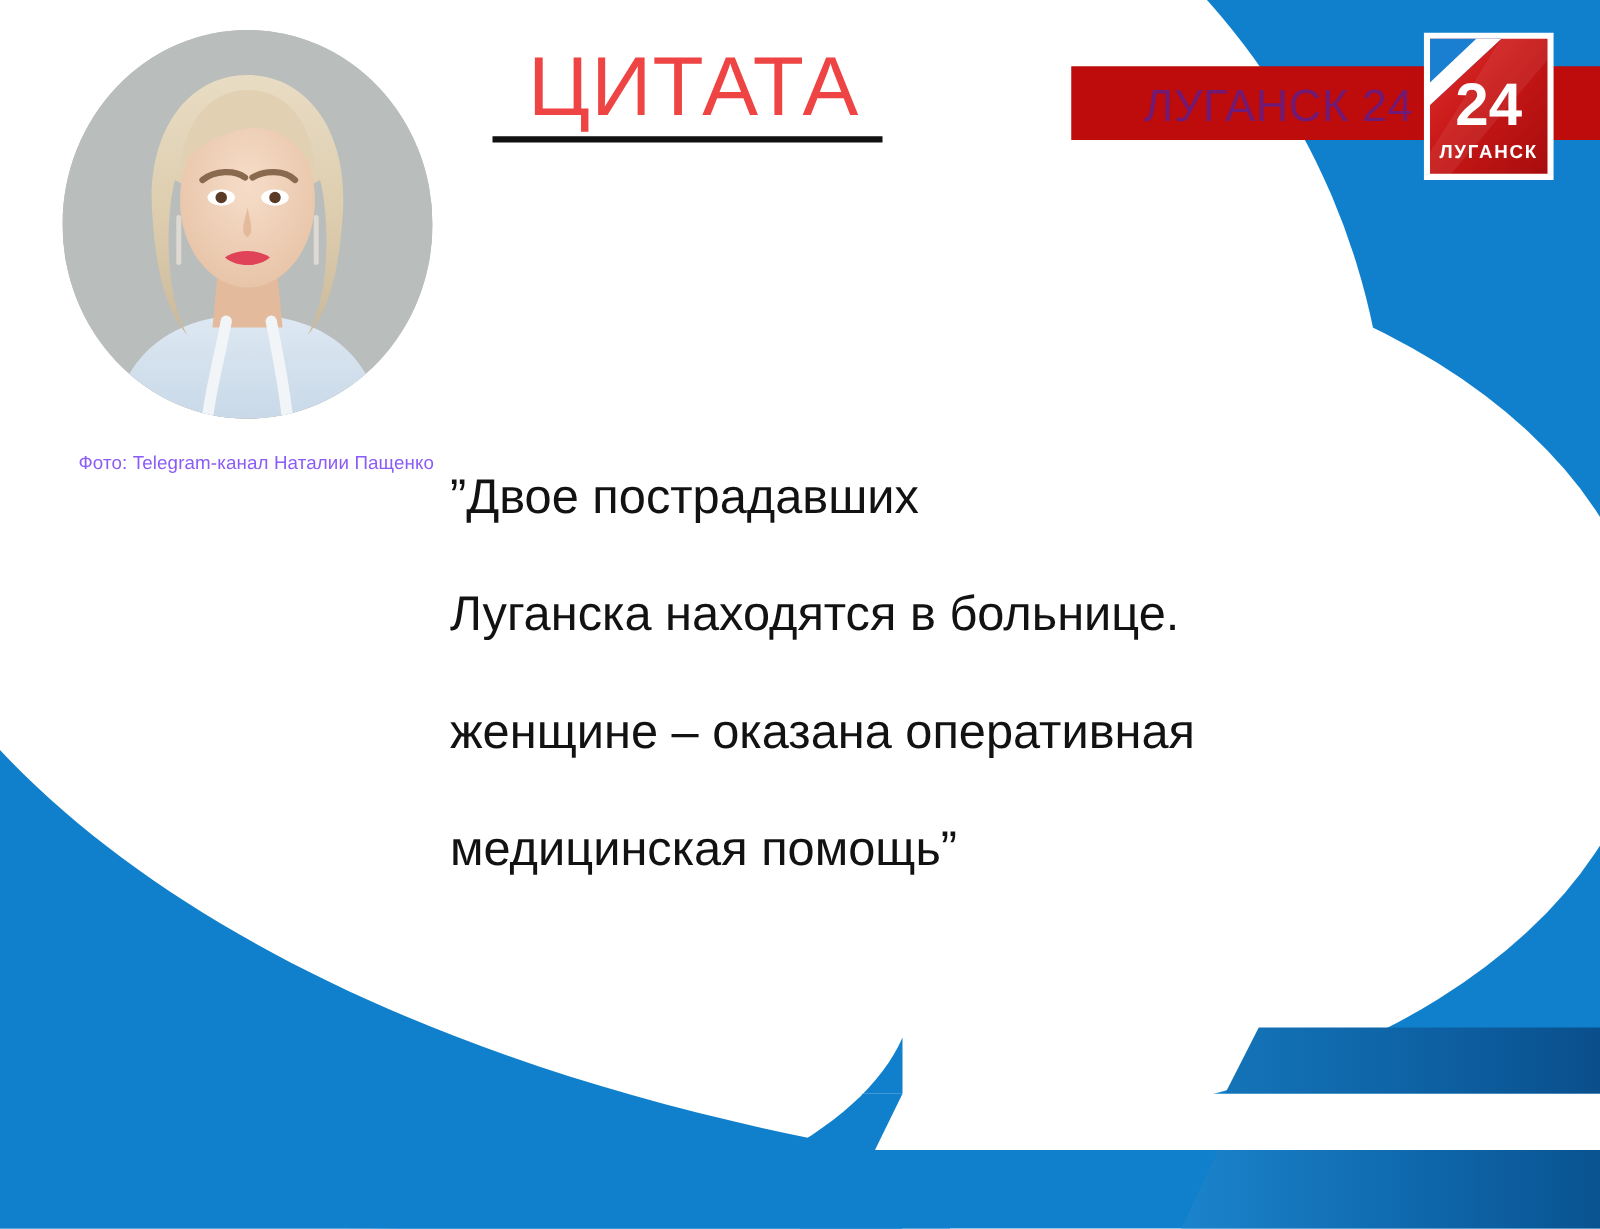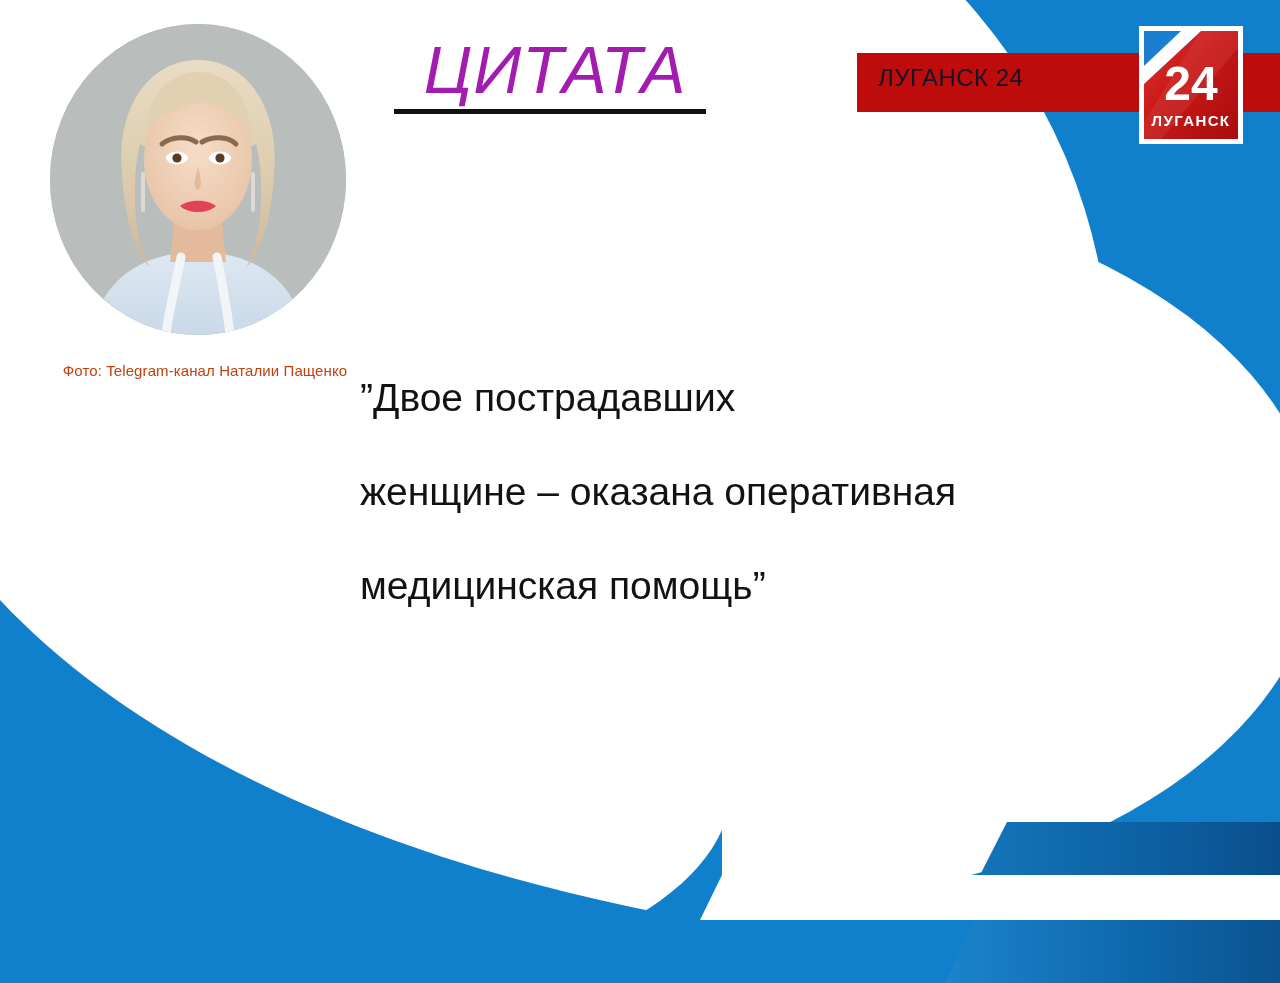--- a/index.html
+++ b/index.html
@@ -43,41 +43,40 @@
   }
   .ph-svg { display:block; width:100%; height:100%; }
 
   #photo-credit {
     position: absolute;
     left: 55px;
     top: 362px;
     width: 300px;
     text-align: center;
     font-size: 15px;
-    color: #c2410c;
+    color: #8b5cf6;
     letter-spacing: .1px;
     white-space: nowrap;
   }
 
   
   #headline-block {
     position: absolute;
     left: 390px;
     top: 36px;
     width: 330px;
   }
   #headline {
     font-size: 67px;
     line-height: 1;
     font-weight: 400;
-    color: #a21caf;
+    color: #ef4444;
     letter-spacing: 1px;
     text-align: center;
     font-family: "Liberation Sans", "DejaVu Sans", sans-serif;
-    font-style: italic;
   }
   #headline-rule {
     margin-top: 6px;
     height: 5px;
     background: #111111;
     width: 312px;
     margin-left: 4px;
   }
 
   
@@ -85,24 +84,24 @@
     position: absolute;
     left: 857px;
     top: 53px;
     width: 423px;
     height: 59px;
     background: #be0b0b;
     z-index: 3;
   }
   #channel-name {
     position: absolute;
-    left: 878px;
+    left: 915px;
     top: 64px;
-    font-size: 24px;
-    color: #0f172a;
+    font-size: 36px;
+    color: #701a75;
     letter-spacing: .5px;
     z-index: 6;
     white-space: nowrap;
   }
 
   
   #logo {
     position: absolute;
     left: 1139px;
     top: 26px;
@@ -268,19 +267,20 @@
       <path d="M 62,5 L 99,5 L 99,22 L 22,113 L 5,113 L 5,96 Z" fill="#ffffff" opacity="0.07"></path>
 
       <text x="52" y="74" text-anchor="middle" fill="#ffffff" font-family="Liberation Sans, sans-serif" font-size="48" font-weight="bold">24</text>
 
       <text x="52" y="100" text-anchor="middle" fill="#ffffff" font-family="Liberation Sans, sans-serif" font-size="15" font-weight="bold" letter-spacing="1.4">ЛУГАНСК</text>
     </svg>
   </div>
 
   <div id="quote">
     <div class="quote-line">”Двое пострадавших</div>
+    <div class="quote-line">Луганска находятся в больнице.</div>
     <div class="quote-line">женщине – оказана оперативная</div>
     <div class="quote-line">медицинская помощь”</div>
   </div>
 
   <div id="attribution">Министр здравоохранения ЛНР Наталия Пащенко</div>
 
 </div>
 
 </body></html>

